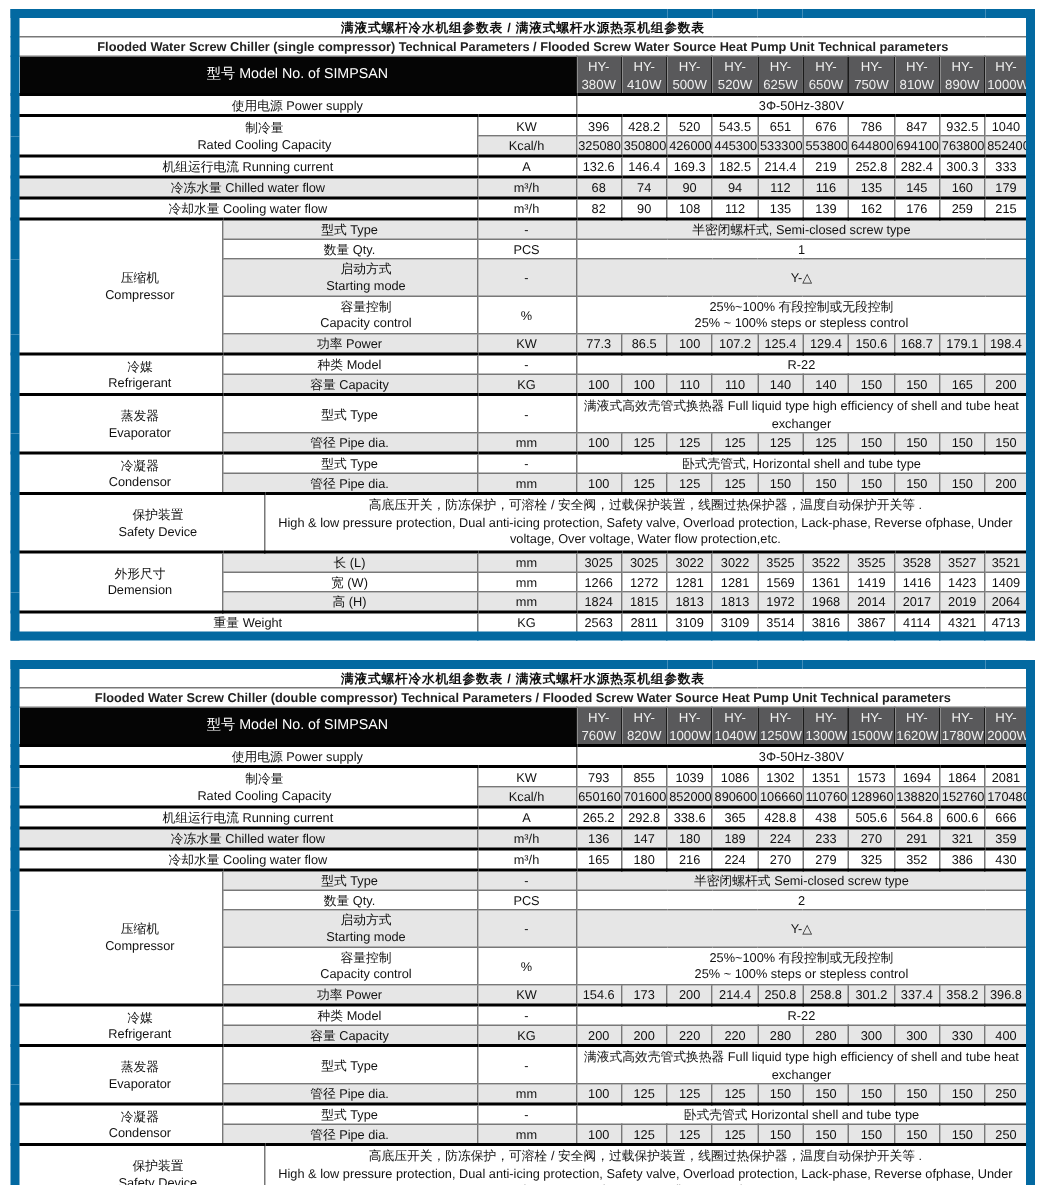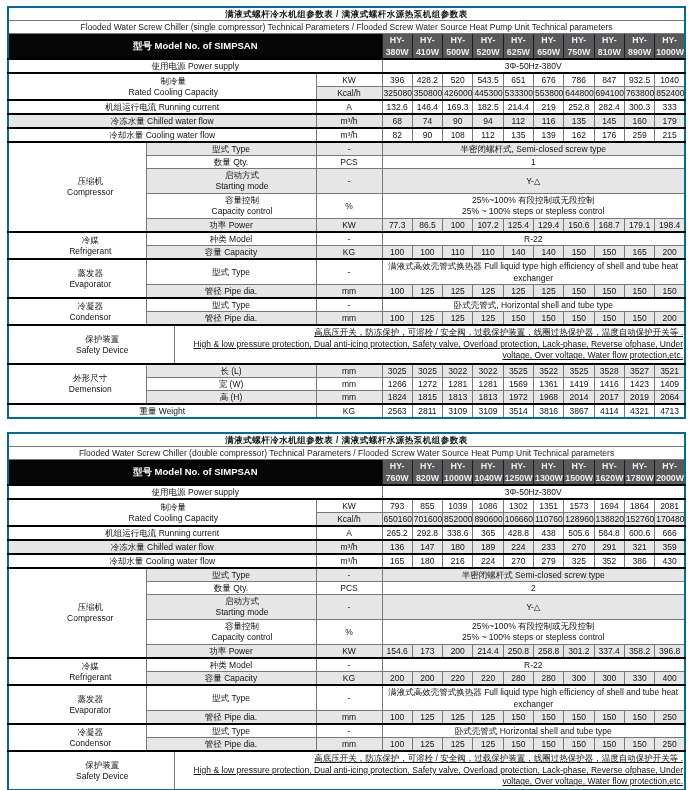--- a/index.html
+++ b/index.html
@@ -1,35 +1,35 @@
 <!DOCTYPE html>
 <html><head>
 <meta charset="utf-8">
 <style>
   html,body{margin:0;padding:0;background:#fff;}
   body{width:691px;font-family:"Liberation Sans","DejaVu Sans",sans-serif;color:#111;}
   .wrap{padding:6px 7px;}
-  table.spec{border-collapse:collapse;table-layout:fixed;width:677px;border:2px solid #0369a1;margin-bottom:13px;}
+  table.spec{border-collapse:collapse;table-layout:fixed;width:677px;border:6px solid #0369a1;margin-bottom:13px;}
   table.spec td{border:1px solid #787878;text-align:center;vertical-align:middle;font-size:8.5px;line-height:12px;height:12px;padding:0 1px;overflow:hidden;}
   td.title{border:0;height:21px;font-size:15px;font-weight:bold;line-height:21px;letter-spacing:.5px;}
-  td.subtitle{border:0;height:12px;font-size:9.3px;line-height:11px;color:#222;}
-  tr.hdr td{background:#59595b;color:#efefef;font-weight:bold;font-size:8.8px;border:1px solid #1b1b1b;height:13px;}
+  td.subtitle{border:0;height:12px;font-size:9.3px;line-height:11px;color:#222;font-weight:bold;}
+  tr.hdr td{background:#59595b;color:#efefef;font-weight:normal;font-size:8.8px;border:1px solid #1b1b1b;height:13px;}
   tr.hdr td.hlabel{background:#050505;color:#fff;font-size:9.5px;}
   td.shade{background:#e6e6e6;}
   tr.section td{border-top:2px solid #000;}
   tr.tall td{height:24px;line-height:11px;}
   tr.xtall td{height:37px;line-height:11px;}
   td.grp{background:#fff;font-size:8.5px;line-height:11px;}
   td.grp div{line-height:11px;padding-left:26px;}
   td.lbl div,td.sublbl div{line-height:11px;margin-left:22px;}
   td.val,td.unit{font-size:8.8px;}
   td.merged{font-size:8.5px;margin-left:38px;}
   td.merged div{line-height:11px;}
   td.safety-text{text-align:left;font-size:8.2px;padding:1px 3px;}
-  td.safety-text div{line-height:11.5px;text-align:right;text-decoration:underline;}
+  td.safety-text div{line-height:11.5px;text-align:center;}
 </style>
 </head>
 <body>
 
 <div class="wrap">
 
   <table class="spec">
     <colgroup>
       <col style="width:138px">
         <col style="width:28px">

